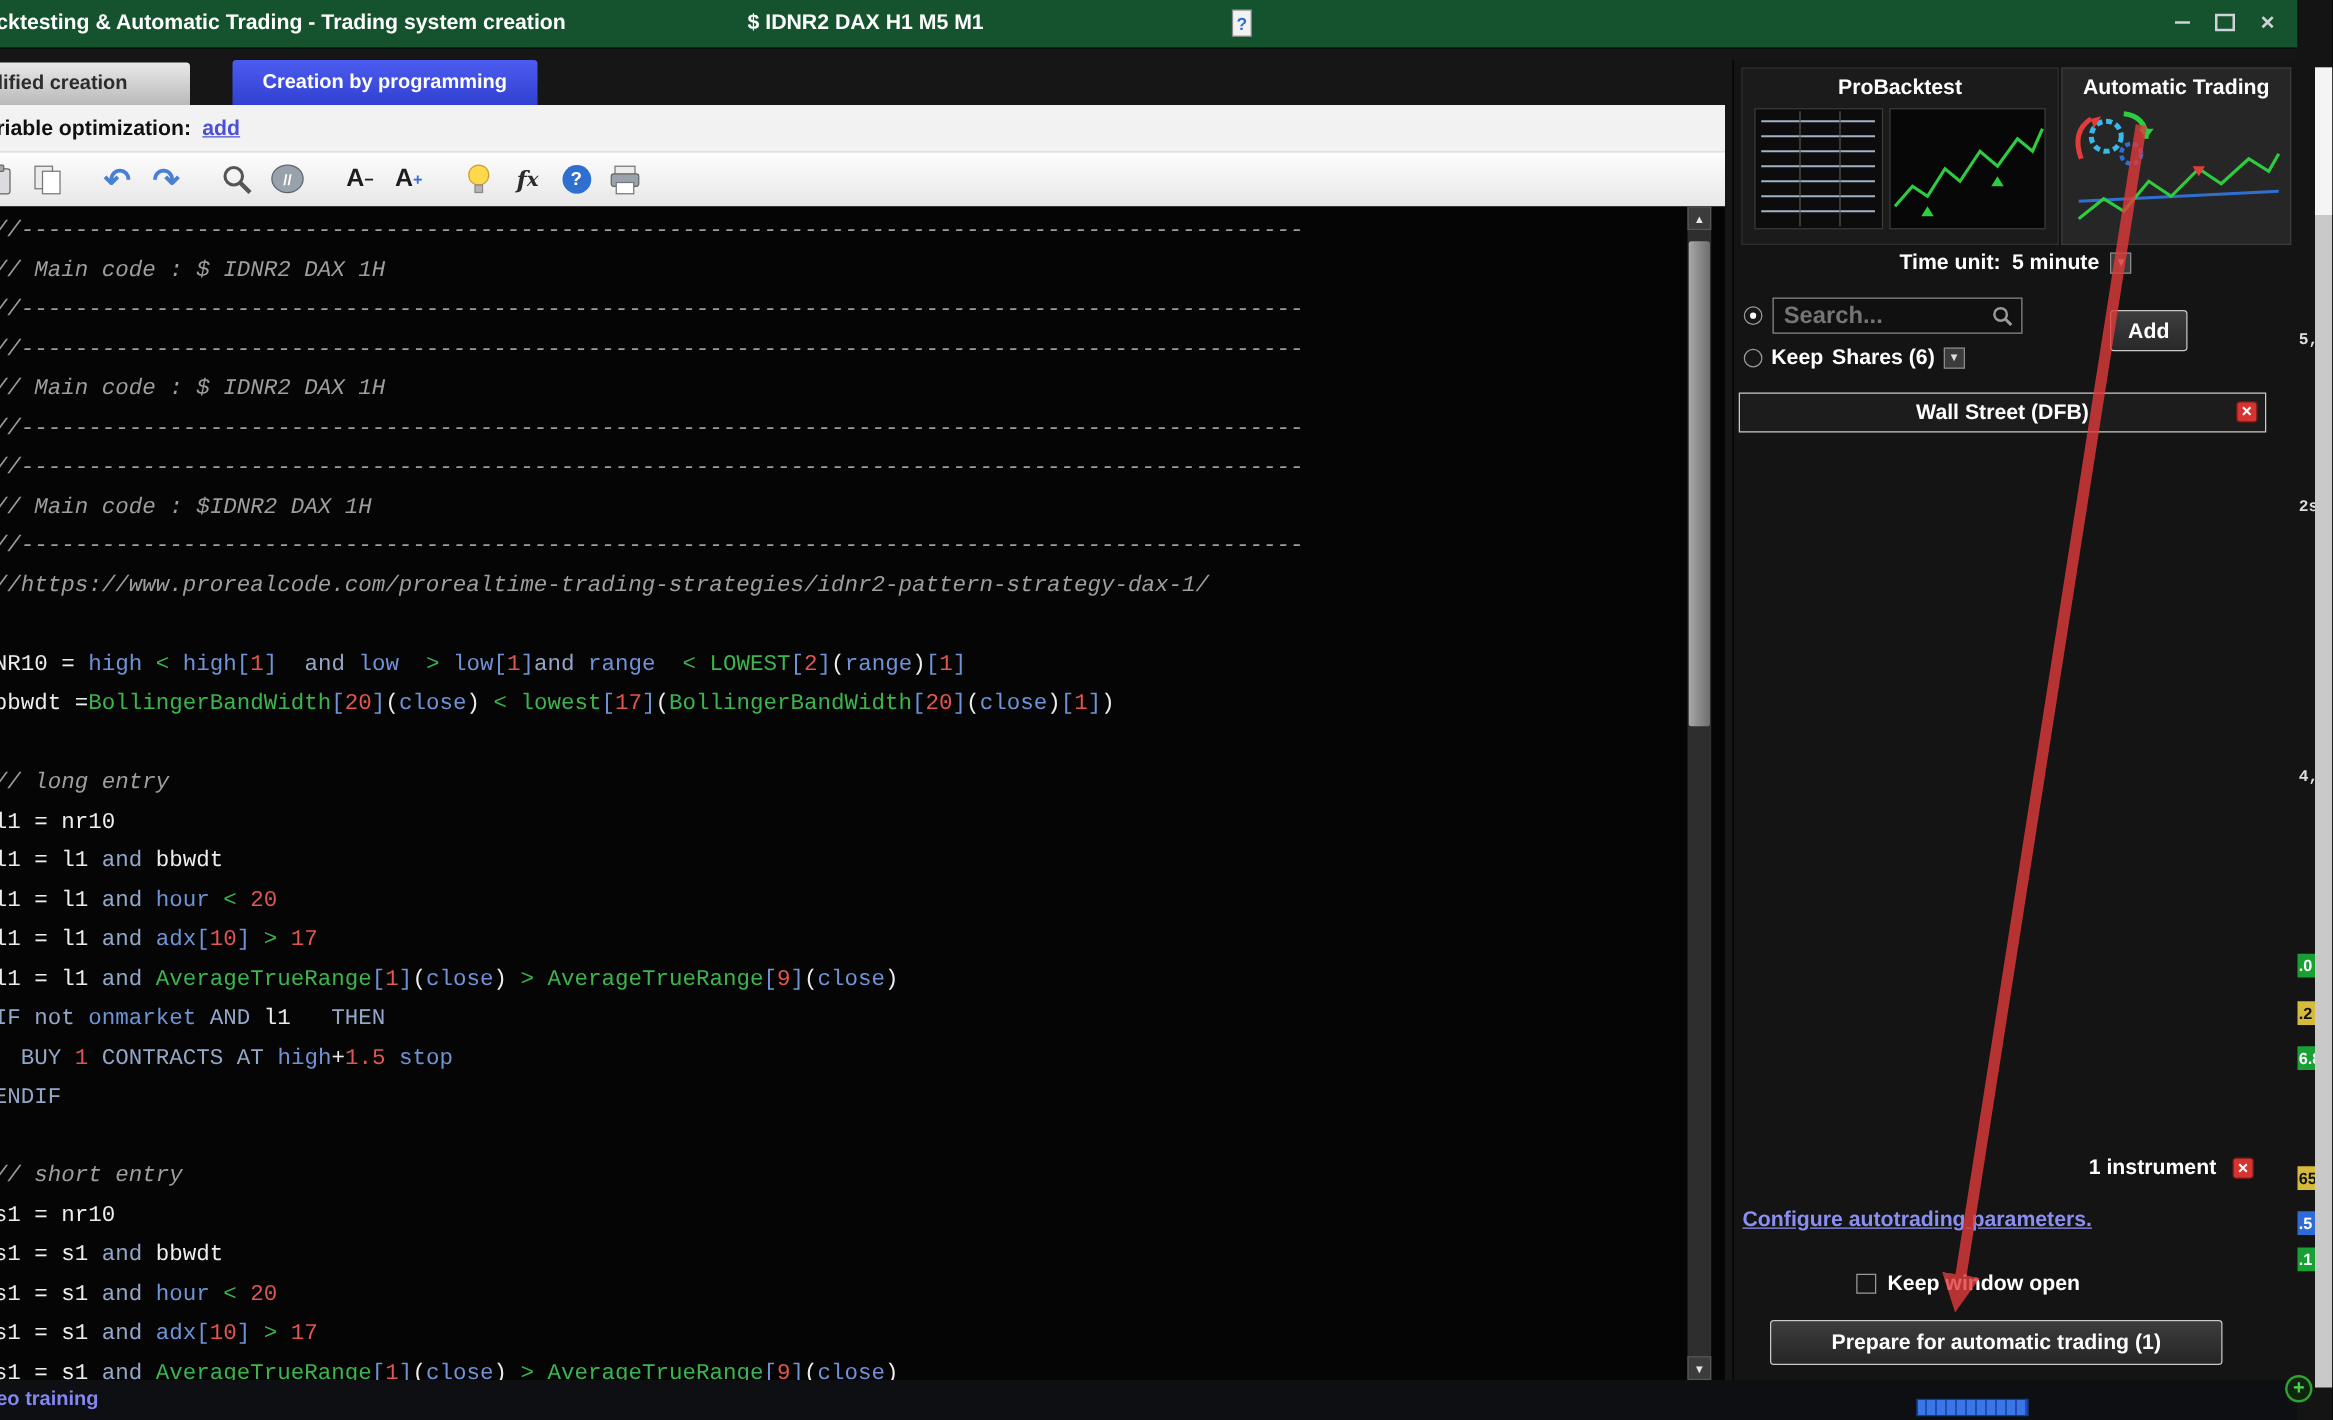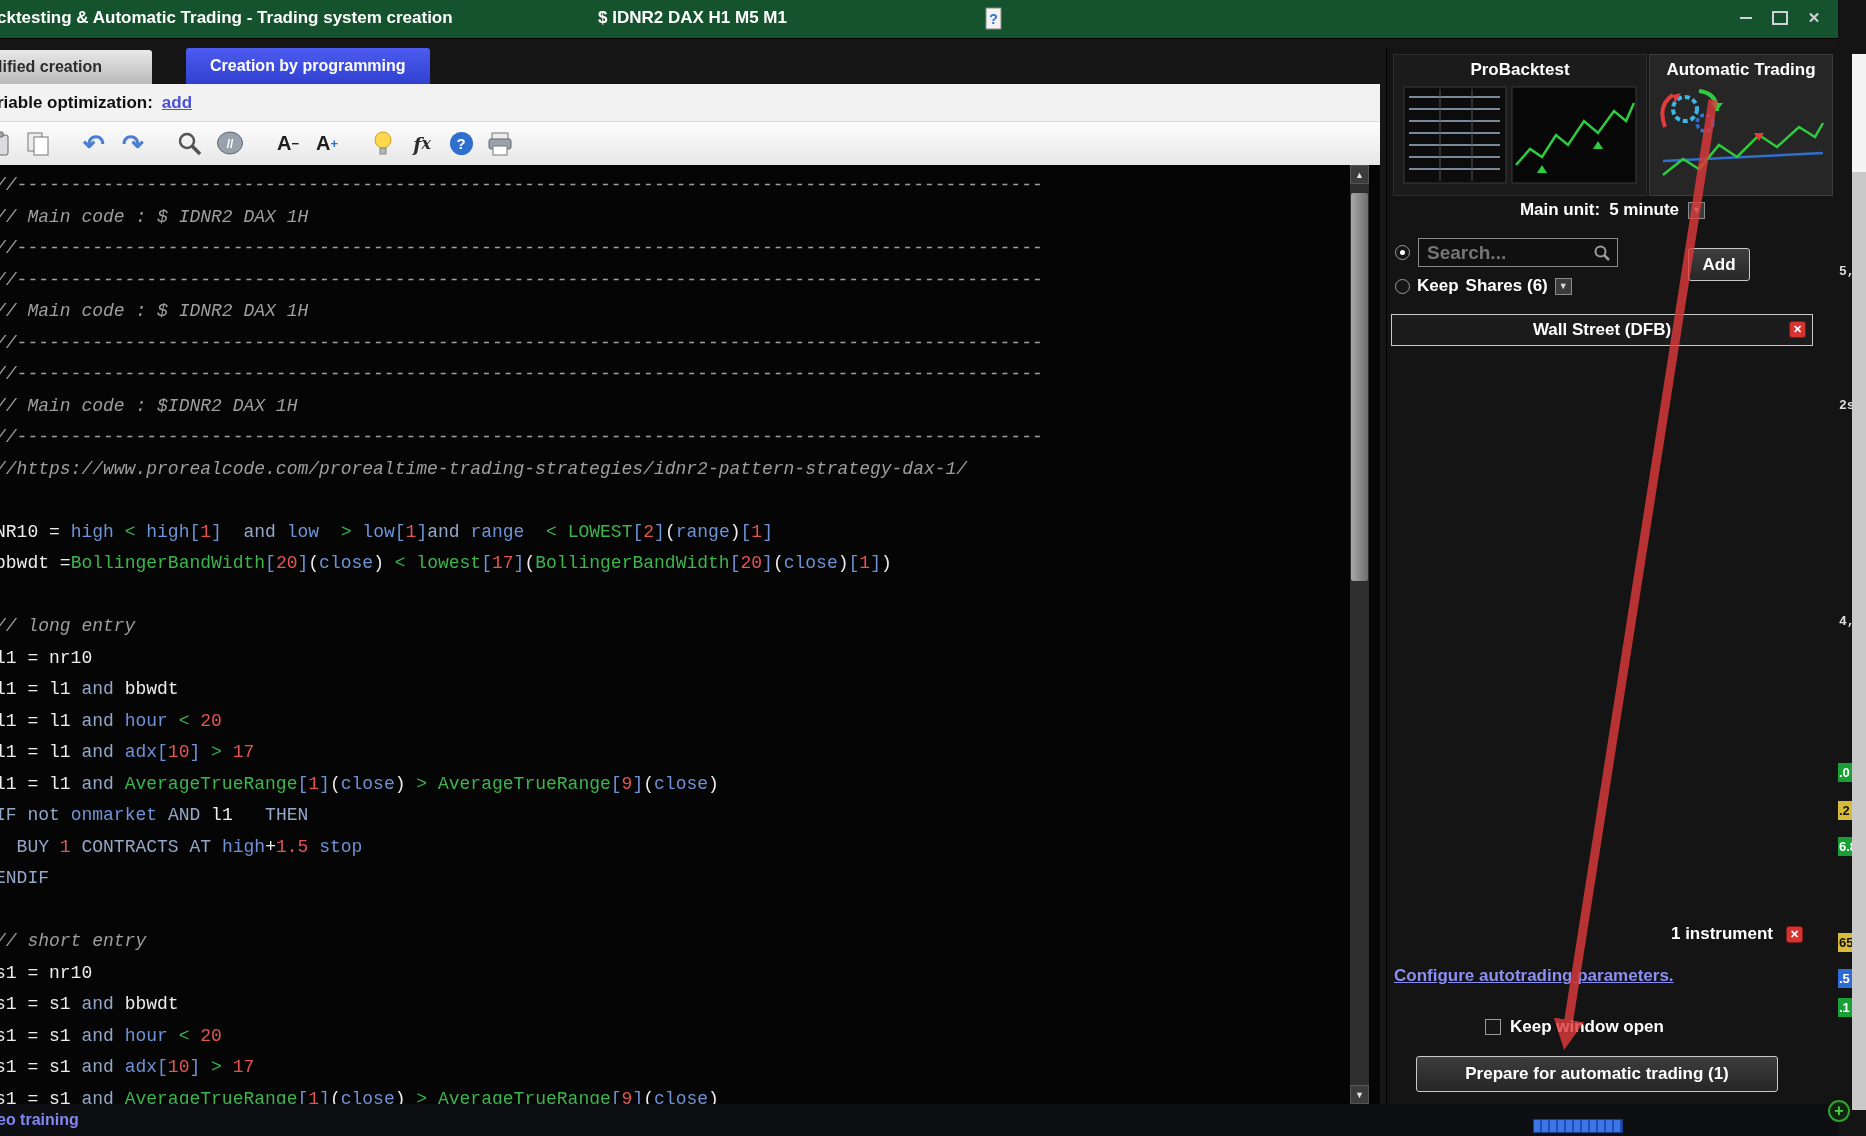--- a/index.html
+++ b/index.html
@@ -275,21 +275,21 @@
           <path d="M44,8 Q62,10 62,28" fill="none" stroke="#2ecc40" stroke-width="4"></path>
           <polygon points="62,28 56,20 68,20" fill="#2ecc40"></polygon>
           <polyline points="8,78 168,70" fill="none" stroke="#2e6fd0" stroke-width="2.5"></polyline>
           <polyline points="8,92 28,76 44,86 64,62 82,74 104,52 122,64 144,44 160,54 168,40" fill="none" stroke="#2ecc40" stroke-width="2.5"></polyline>
           <polygon points="104,58 109,50 99,50" fill="#e23b3b"></polygon>
         </svg>
       </span>
     </div>
 
     <div class="time-row">
-      <span>Main unit:</span>
+      <span>Time unit:</span>
       <span>5 minute</span>
       <span class="dd-btn">▼</span>
     </div>
 
     <div class="search-row">
       <span class="radio on"></span>
       <span class="searchbox">
         <input type="text" placeholder="Search..." style="">
         <svg width="18" height="18">
             <circle cx="7.5" cy="7.5" r="5" fill="none" stroke="#9a9a9a" stroke-width="2"></circle>

